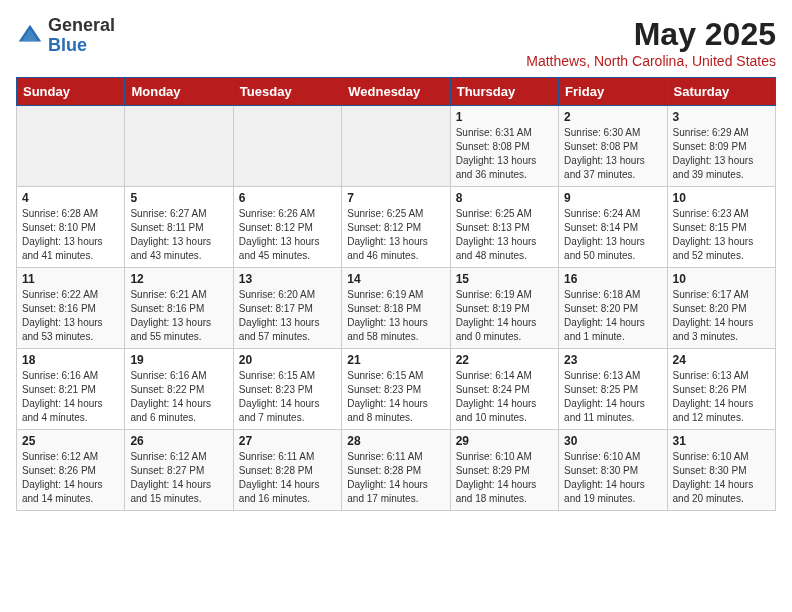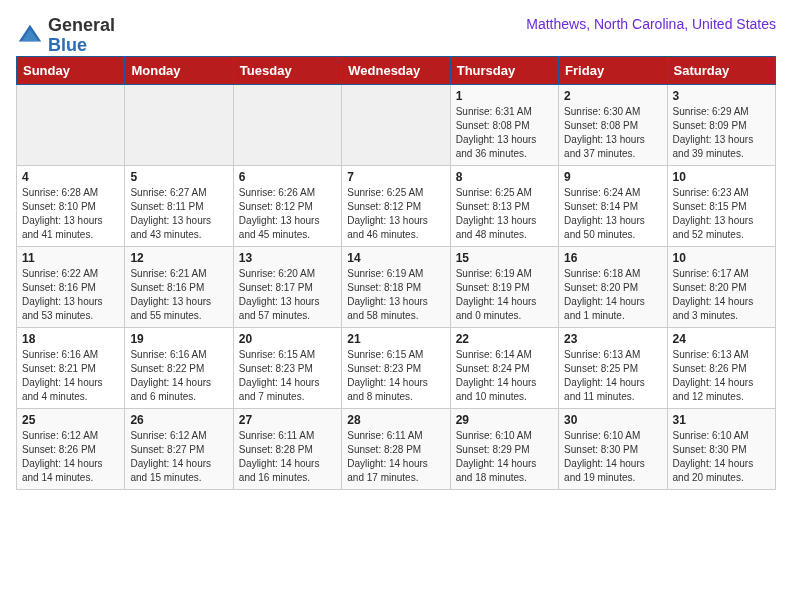--- a/index.html
+++ b/index.html
@@ -7,21 +7,21 @@
       font-family: Arial, sans-serif;
       background: #fff;
       width: 792px;
       min-height: 612px;
       padding: 16px;
     }
     .header {
       display: flex;
       justify-content: space-between;
       align-items: flex-start;
-      margin-bottom: 0;
+      margin-bottom: 8px;
     }
     .logo {
       display: flex;
       align-items: center;
       gap: 4px;
     }
     .logo-text {
       font-size: 18px;
       font-weight: bold;
       line-height: 1.1;
@@ -35,21 +35,21 @@
     .title-block {
       text-align: right;
     }
     .month-title {
       font-size: 32px;
       font-weight: bold;
       color: #222;
     }
     .location {
       font-size: 14px;
-      color: #6d28d9;
+      color: #b91c1c;
     }
     .calendar {
       width: 100%;
       border-collapse: collapse;
       border: 1px solid #ccc;
     }
     .calendar th {
       background-color: #b91c1c;
       color: #fff;
       font-size: 13px;
@@ -97,20 +97,21 @@
     <svg class="logo-icon" viewBox="0 0 40 40">
       <polygon points="20,4 36,28 4,28" fill="#2a6db5"></polygon>
       <polygon points="20,10 32,28 8,28" fill="#5a9fd4" opacity="0.5"></polygon>
     </svg>
     <div class="logo-text">
       <span class="logo-general">General</span><br>
       <span class="logo-blue">Blue</span>
     </div>
   </div>
   <div class="title-block">
+    <div class="month-title">May 2025</div>
     <div class="location">Matthews, North Carolina, United States</div>
   </div>
 </div>
 
 <table class="calendar">
   <thead>
     <tr>
     <th>Sunday</th>
         <th>Monday</th>
         <th>Tuesday</th>

